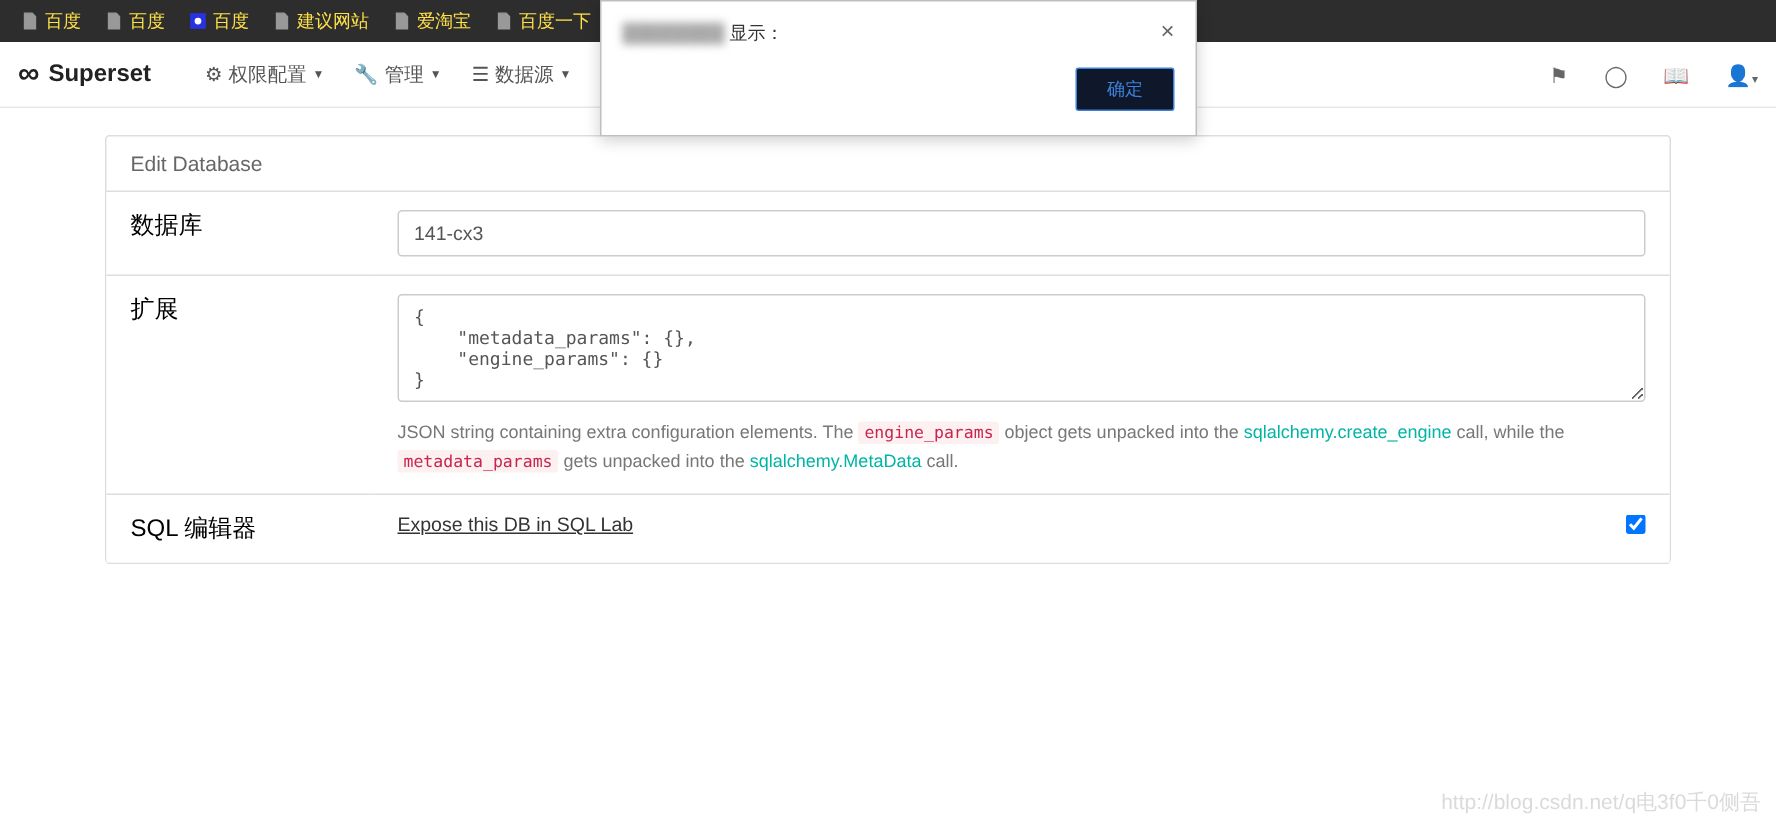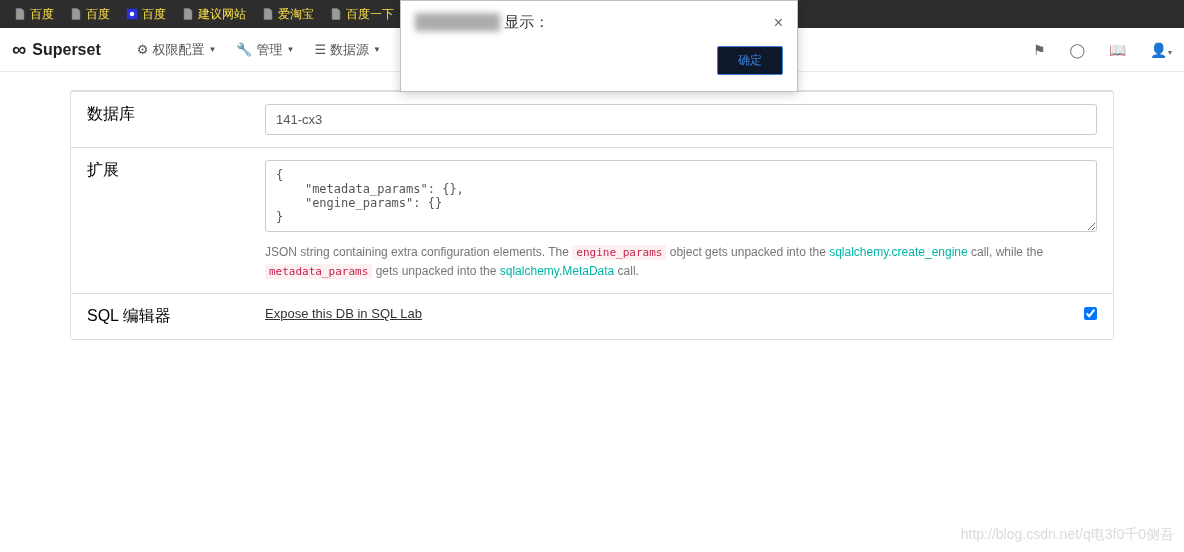--- a/index.html
+++ b/index.html
@@ -31,21 +31,21 @@
     .form-input { width: 100%; padding: 7px 10px; border: 1px solid #ccc; border-radius: 3px; font-size: 13px; color: #555; background: #fff; }
     .form-textarea { width: 100%; padding: 7px 10px; border: 1px solid #ccc; border-radius: 3px; font-size: 12px; color: #555; background: #fff; font-family: monospace; resize: vertical; }
     .help-text { font-size: 12px; color: #777; margin-top: 8px; line-height: 1.6; }
     .help-text a { color: #00b5a5; text-decoration: none; }
     .code-inline { font-family: monospace; background: #fcf0f0; color: #c7254e; padding: 1px 4px; border-radius: 2px; font-size: 11px; }
     .test-btn { margin-top: 10px; padding: 8px 14px; background: #f5f5f5; border: 1px solid #bbb; border-radius: 3px; font-size: 13px; color: #333; cursor: pointer; box-shadow: inset 0 0 0 1px rgba(0,0,0,0.05); }
     .checkbox-row { display: flex; align-items: center; justify-content: space-between; text-decoration: underline; }
     
     .modal-overlay { position: absolute; top: 0; left: 400px; width: 398px; background: #fff; border: 1px solid #bfbfbf; box-shadow: 0 2px 10px rgba(0,0,0,0.2); z-index: 100; }
     .modal-header { display: flex; justify-content: space-between; align-items: center; padding: 12px 14px 4px; }
-    .modal-title { font-size: 15px; color: #333; }
+    .modal-title { font-size: 12px; color: #333; }
     .modal-close { font-size: 16px; color: #666; cursor: pointer; background: none; border: none; }
     .modal-body { padding: 10px 14px 14px; font-size: 12px; color: #555; }
     .modal-footer { padding: 10px 14px 16px; text-align: right; }
     .modal-ok { padding: 5px 20px; background: #0f172a; border: 1px solid #3b82d8; color: #3b82d8; border-radius: 2px; font-size: 12px; cursor: pointer; }
     
     .watermark { position: absolute; bottom: 8px; right: 10px; font-size: 14px; color: rgba(150,150,150,0.35); font-family: sans-serif; }
   </style>
 </head>
 <body>
 
@@ -120,20 +120,21 @@
   <div class="nav-right">
     <span class="nav-icon">⚑</span>
     <span class="nav-icon">◯</span>
     <span class="nav-icon">📖</span>
     <span class="nav-icon">👤<span class="caret">▾</span></span>
   </div>
 </div>
 
 <div class="content">
   <div class="panel">
+    <div class="panel-title">Edit Database</div>
     <table class="form-table">
       <tbody>
           <tr>
         <td class="label-cell">数据库</td>
         <td class="field-cell"><input class="form-input" value="141-cx3" style=""></td>
       </tr>
       <tr>
         <td class="label-cell">扩展</td>
         <td class="field-cell">
           <textarea class="form-textarea" rows="4" style="">{

